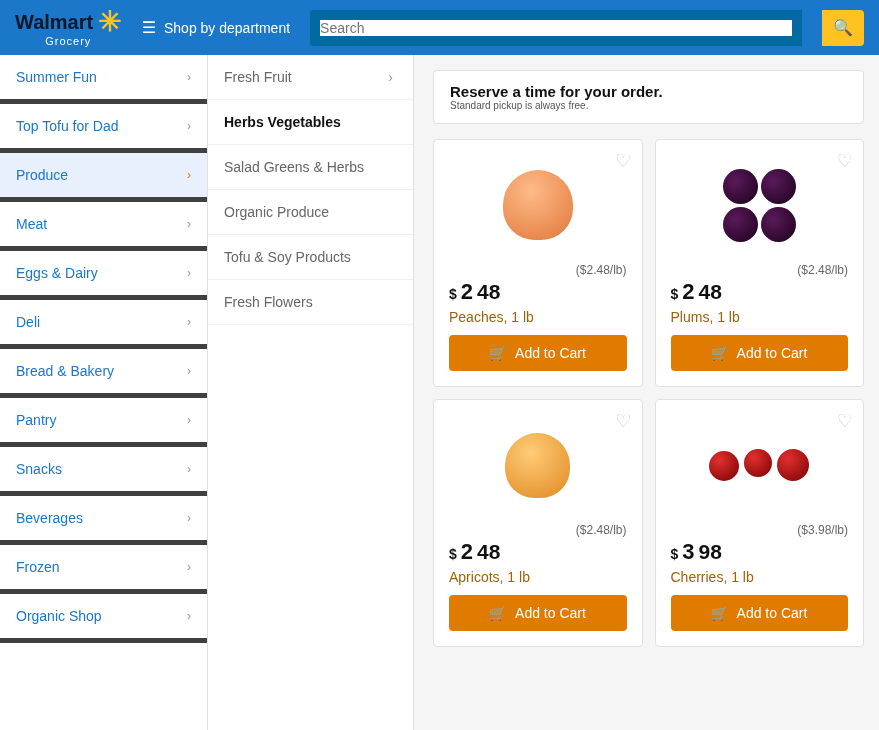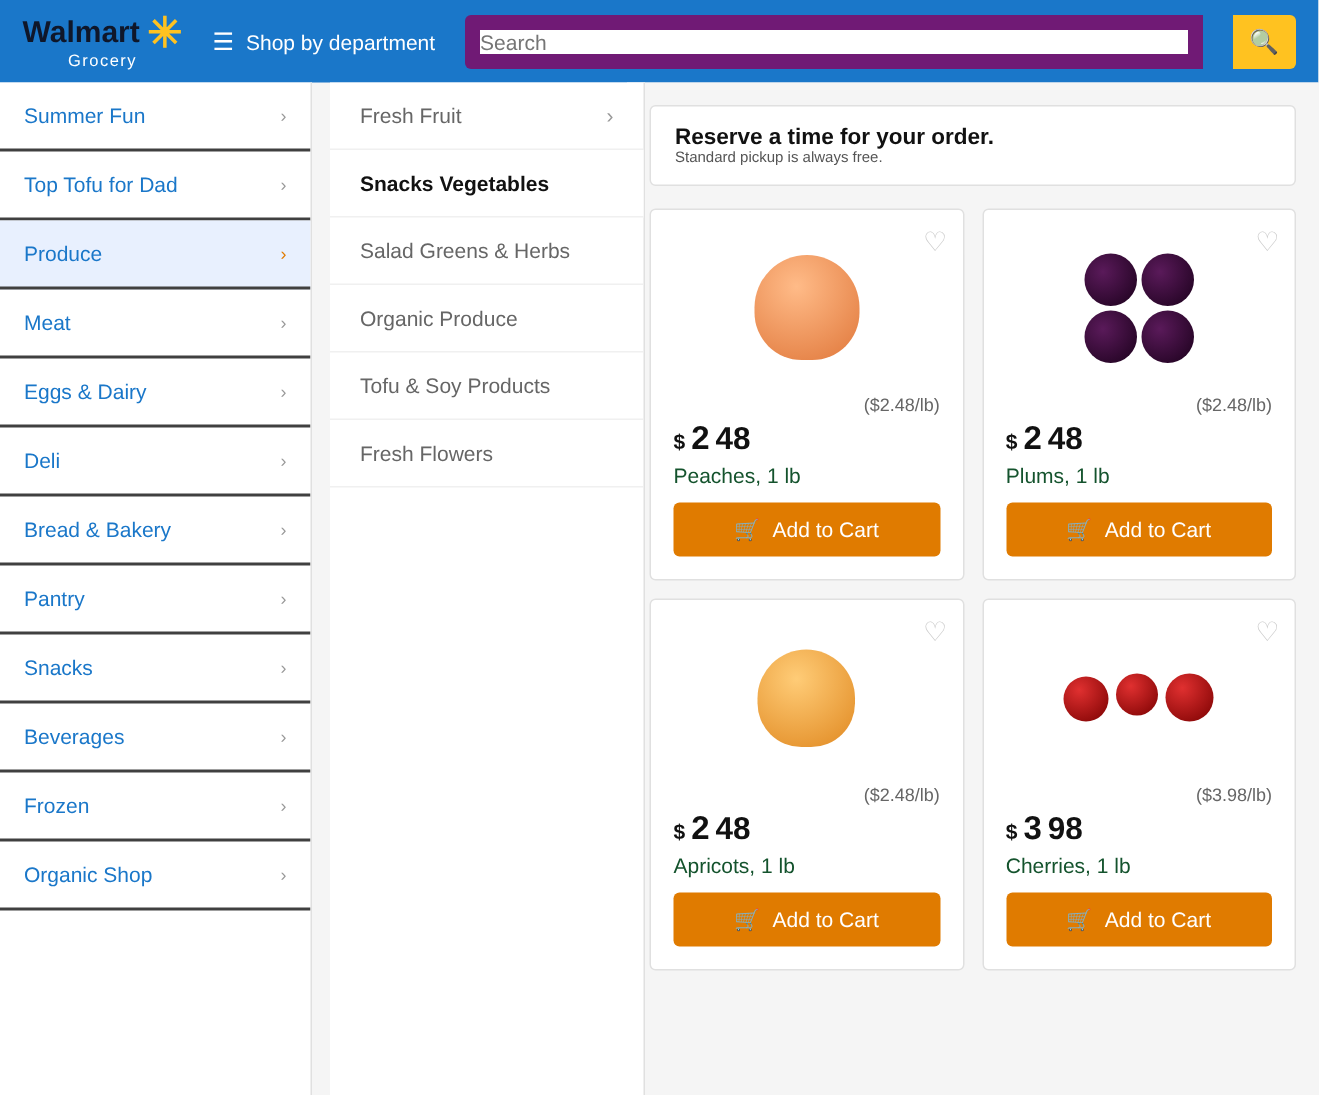--- a/index.html
+++ b/index.html
@@ -44,21 +44,21 @@
       color: white;
       font-size: 14px;
       cursor: pointer;
       white-space: nowrap;
     }
     .hamburger-icon { font-size: 16px; }
     .search-bar {
       flex: 1;
       display: flex;
       align-items: center;
-      background: #701a75;
+      background: #0369a1;
       border-radius: 4px 0 0 4px;
       height: 36px;
       padding: 15px 10px;
     }
     .search-bar input {
       border: none;
       outline: none;
       width: 100%;
       font-size: 14px;
       color: #555;
@@ -89,38 +89,38 @@
       border-right: 1px solid #e0e0e0;
       overflow-y: auto;
       flex-shrink: 0;
       z-index: 10;
     }
     .sidebar-item {
       display: flex;
       align-items: center;
       justify-content: space-between;
       padding: 14px 16px;
-      border-bottom: 2px solid #404040;
+      border-bottom: 5px solid #404040;
       cursor: pointer;
       font-size: 14px;
       color: #1a77c9;
     }
     .sidebar-item.active { background: #e8f0fe; }
     .sidebar-item .chevron {
       color: #999;
       font-size: 12px;
     }
     .sidebar-item.active .chevron {
       color: #e07b00;
     }
 
     
     .submenu {
       position: absolute;
-      left: 220px;
+      left: 204px;
       top: 0;
       width: 210px;
       background: white;
       border-right: 1px solid #e0e0e0;
       height: 100%;
       z-index: 9;
     }
     .submenu-item {
       padding: 14px 20px;
       border-bottom: 1px solid #f0f0f0;
@@ -233,21 +233,21 @@
       display: flex;
       align-items: baseline;
       gap: 4px;
       margin-bottom: 4px;
     }
     .price-dollar { font-size: 22px; font-weight: bold; color: #111; }
     .price-super { font-size: 14px; font-weight: bold; color: #111; vertical-align: super; }
     .price-cents { font-size: 21px; font-weight: bold; color: #111; }
     .product-name {
       font-size: 14px;
-      color: #14532d;
+      color: #a16207;
       margin-bottom: 10px;
       align-self: flex-start;
     }
     .add-to-cart-btn {
       width: 100%;
       background: #e07b00;
       color: white;
       border: none;
       padding: 10px;
       border-radius: 4px;
@@ -343,21 +343,21 @@
       <span class="chevron">›</span>
     </div>
   </div>
 
   <div class="submenu">
     <div class="submenu-item grayed">
       <span>Fresh Fruit</span>
       <span style="color:#999;font-size:14px;">›</span>
     </div>
     <div class="submenu-item selected">
-      <span>Snacks Vegetables</span>
+      <span>Herbs Vegetables</span>
     </div>
     <div class="submenu-item grayed">
       <span>Salad Greens &amp; Herbs</span>
     </div>
     <div class="submenu-item grayed">
       <span>Organic Produce</span>
     </div>
     <div class="submenu-item grayed">
       <span>Tofu &amp; Soy Products</span>
     </div>

